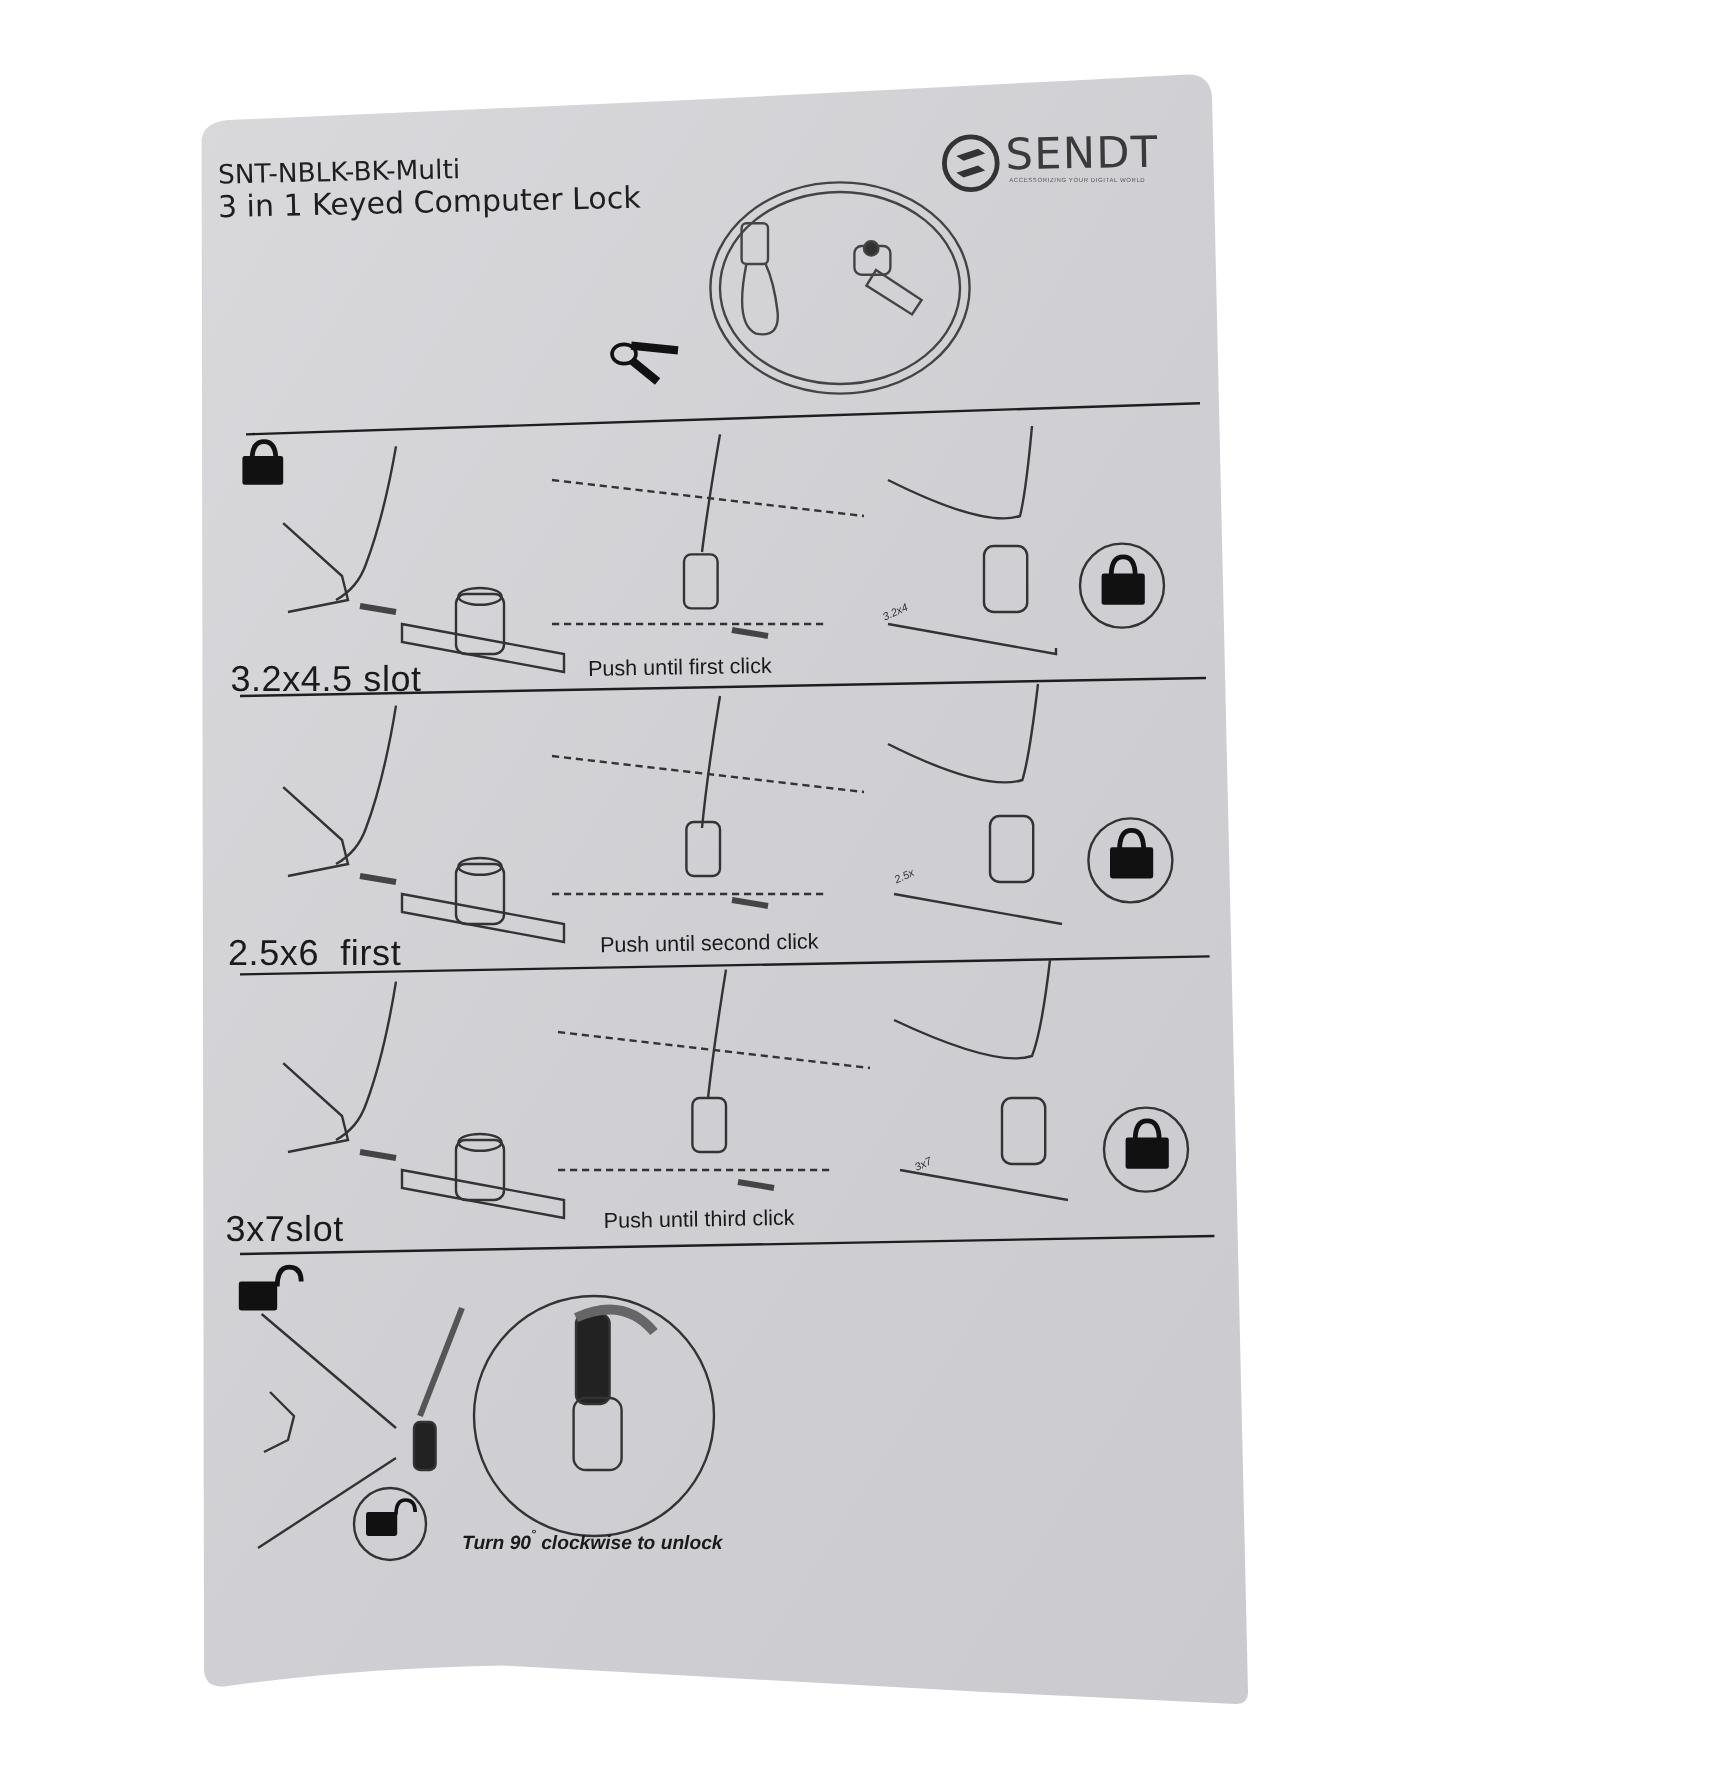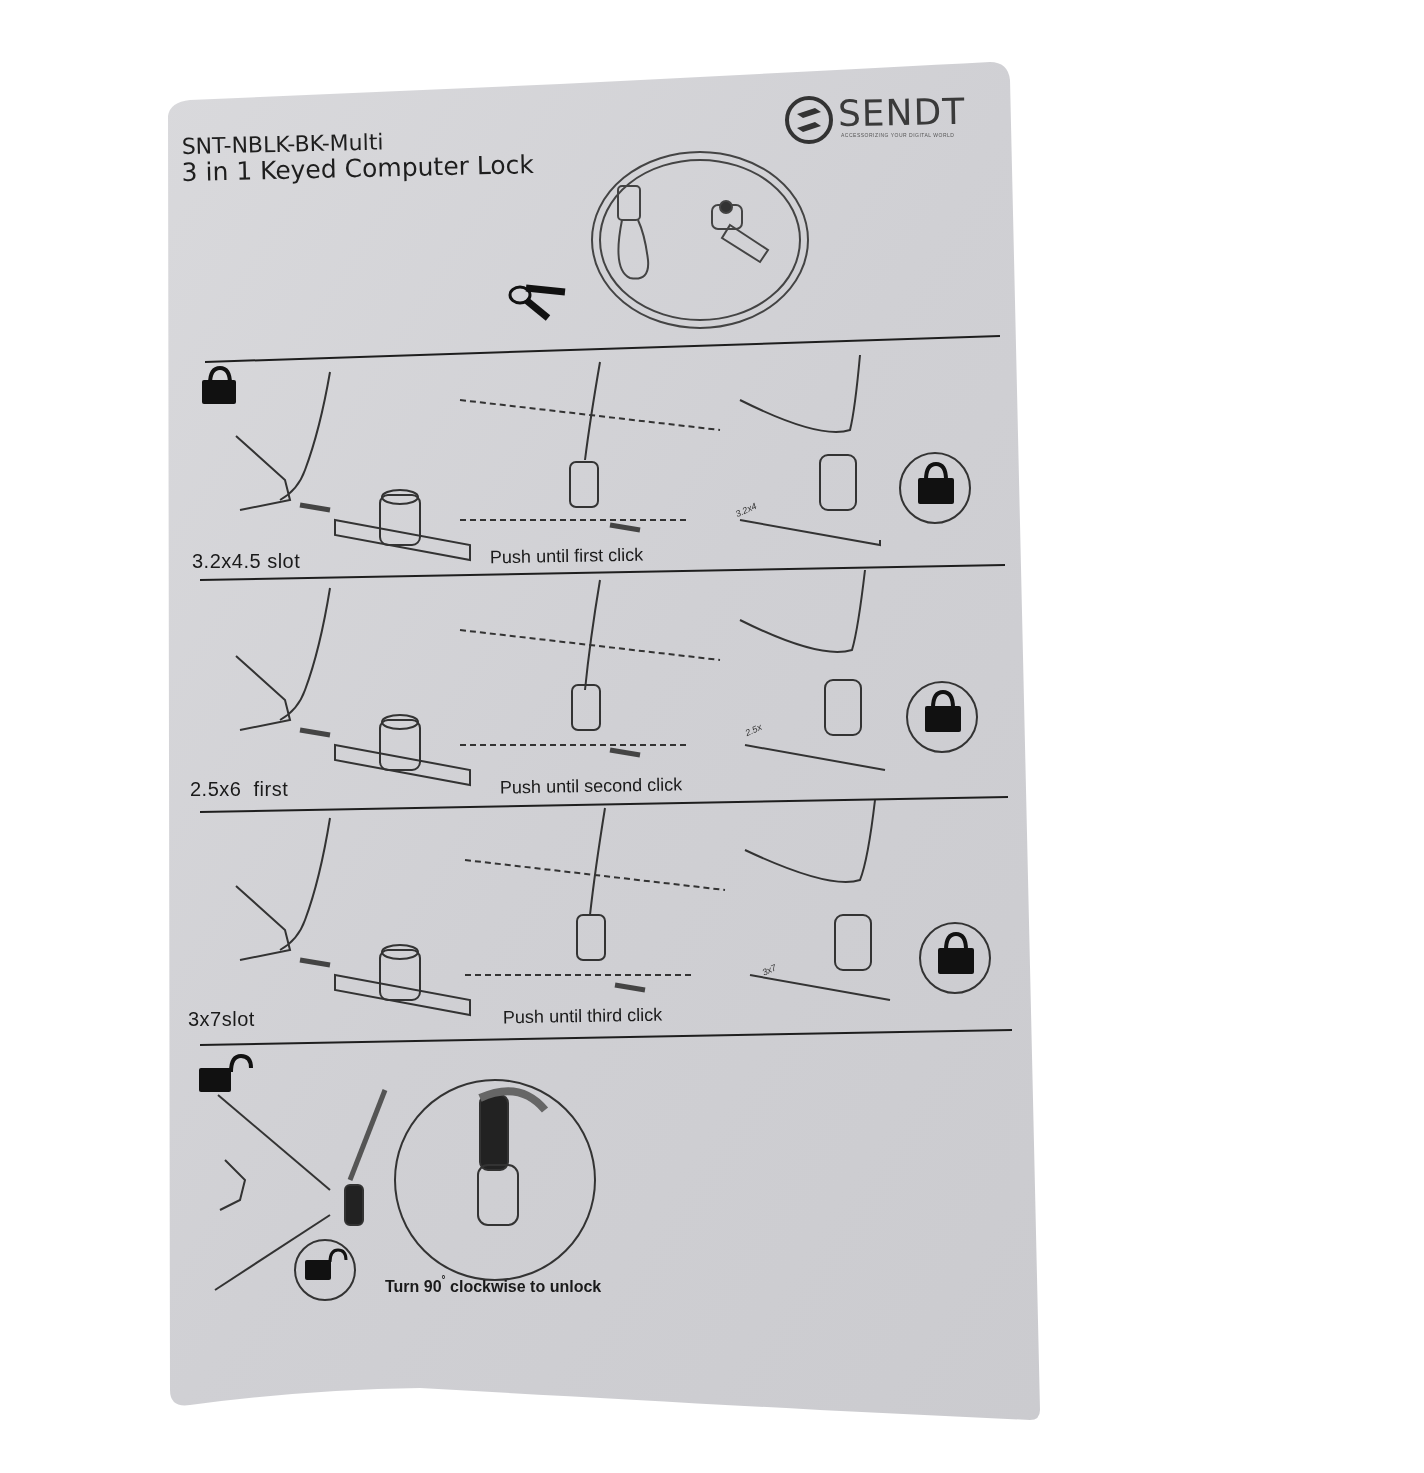--- a/index.html
+++ b/index.html
@@ -16,37 +16,37 @@
     }
     .paper svg.sheet { position: absolute; left: 0; top: 0; }
     .title-1, .title-2 {
       position: absolute; color: #1e1e1e;
       font-family: "DejaVu Sans", sans-serif;
       transform-origin: left bottom;
     }
     .title-1 { left: 182px; top: 134px; font-size: 22px; transform: rotate(-1.3deg); }
     .title-2 { left: 182px; top: 158px; font-size: 25px; transform: rotate(-1.3deg); }
     .logo {
-      position: absolute; left: 783px; top: 92px; width: 215px; height: 54px;
+      position: absolute; left: 783px; top: 108px; width: 215px; height: 54px;
     }
     .logo-word {
       position: absolute; left: 55px; top: 0px; font-size: 36px; letter-spacing: 1px;
       color: #3a3a3a; font-family: "DejaVu Sans", sans-serif; font-weight: normal;
       transform: rotate(-1deg);
     }
     .logo-tag {
       position: absolute; left: 58px; top: 40px; font-size: 5px; letter-spacing: 0.5px;
       color: #555; text-transform: uppercase; white-space: nowrap;
     }
     .label {
       position: absolute; color: #1a1a1a; white-space: nowrap;
     }
-    .slot { font-size: 20px; letter-spacing: 0.5px; }
+    .slot { font-size: 30px; letter-spacing: 0.5px; }
     .push { font-size: 18px; }
-    .turn { font-size: 16px; font-weight: bold; }
+    .turn { font-size: 16px; font-weight: bold; font-style: italic; }
     .turn sup { font-size: 10px; vertical-align: top; position: relative; top: -4px; }
     .mini-label { font-size: 9px; color: #333; position: absolute; font-style: italic; }
   </style>
 </head>
 <body>
 
 <div class="paper">
   <svg class="sheet" width="1424" height="1473" viewBox="0 0 1424 1473">
     <defs>
       <linearGradient id="pg" x1="0" y1="0" x2="1" y2="1">

